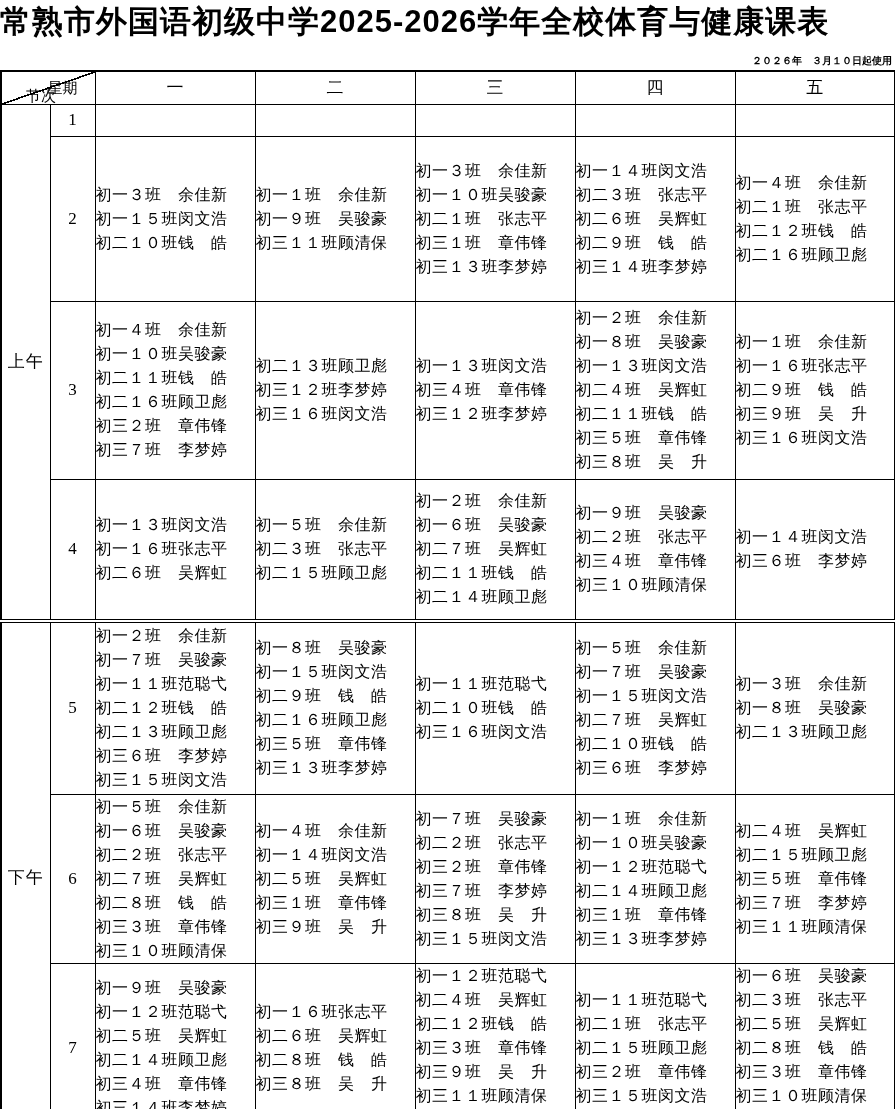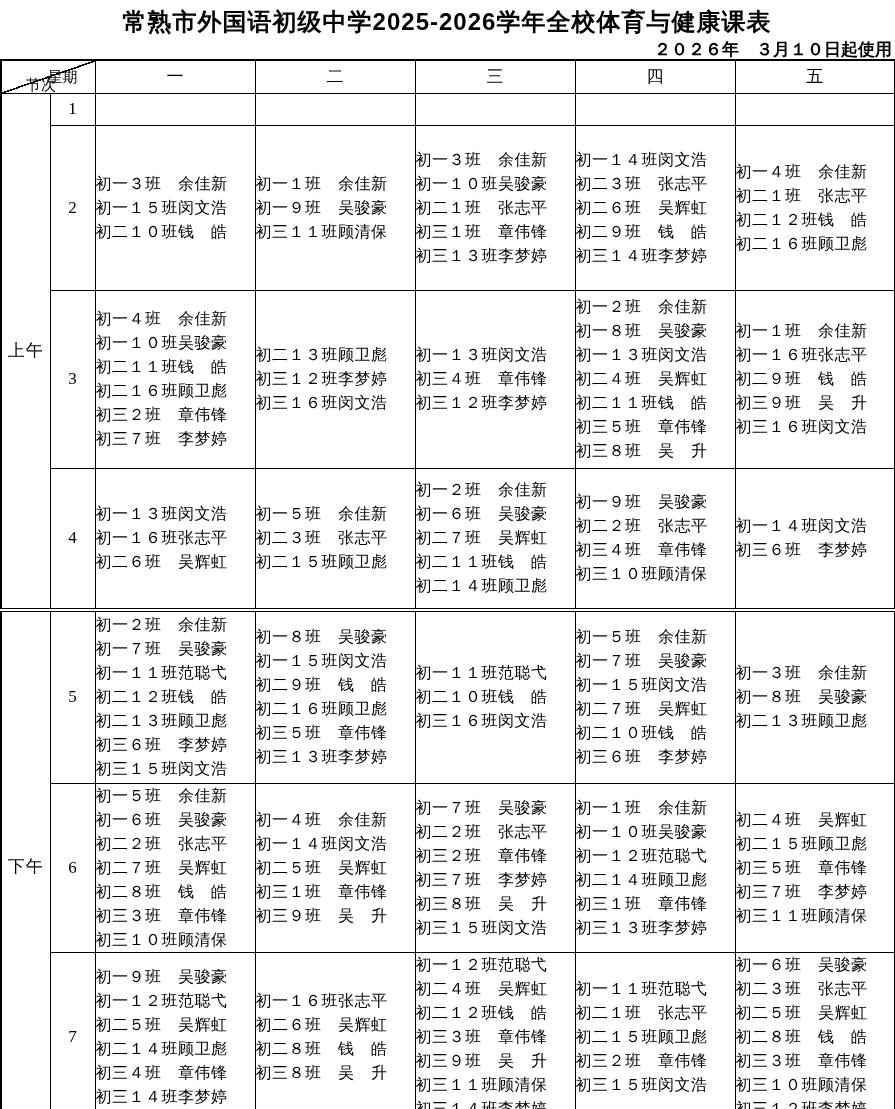--- a/index.html
+++ b/index.html
@@ -3,28 +3,27 @@
 <meta charset="utf-8">
 <style>
   html,body{margin:0;padding:0;background:#fff;}
   body{
     width:895px;height:1109px;overflow:hidden;
     font-family:"Liberation Serif","DejaVu Serif",serif;
     color:#000;
   }
   .page{width:894px;position:relative;}
   .title{
-    text-align:center;
     font-family:"Liberation Sans","DejaVu Sans",sans-serif;
-    font-weight:bold;font-size:24px;line-height:30px;
+    font-weight:bold;font-size:31px;line-height:30px;
     margin:7px 0 0 0;letter-spacing:1px;
   }
   .date-note{
-    text-align:right;font-weight:bold;font-size:17px;line-height:15px;
-    margin:5px 2px 2px 0;
+    text-align:right;font-weight:bold;font-size:10px;line-height:15px;
+    margin:16px 2px 2px 0;
     font-family:"Liberation Sans","DejaVu Sans",sans-serif;
   }
   table.tt{
     border-collapse:collapse;table-layout:fixed;
     width:894px;border:2px solid #000;
   }
   table.tt td{border:1px solid #000;padding:0;vertical-align:middle;}
   td.corner{position:relative;overflow:hidden;
     background:linear-gradient(to bottom right,
       transparent calc(50% - 0.8px), #000 calc(50% - 0.8px),

